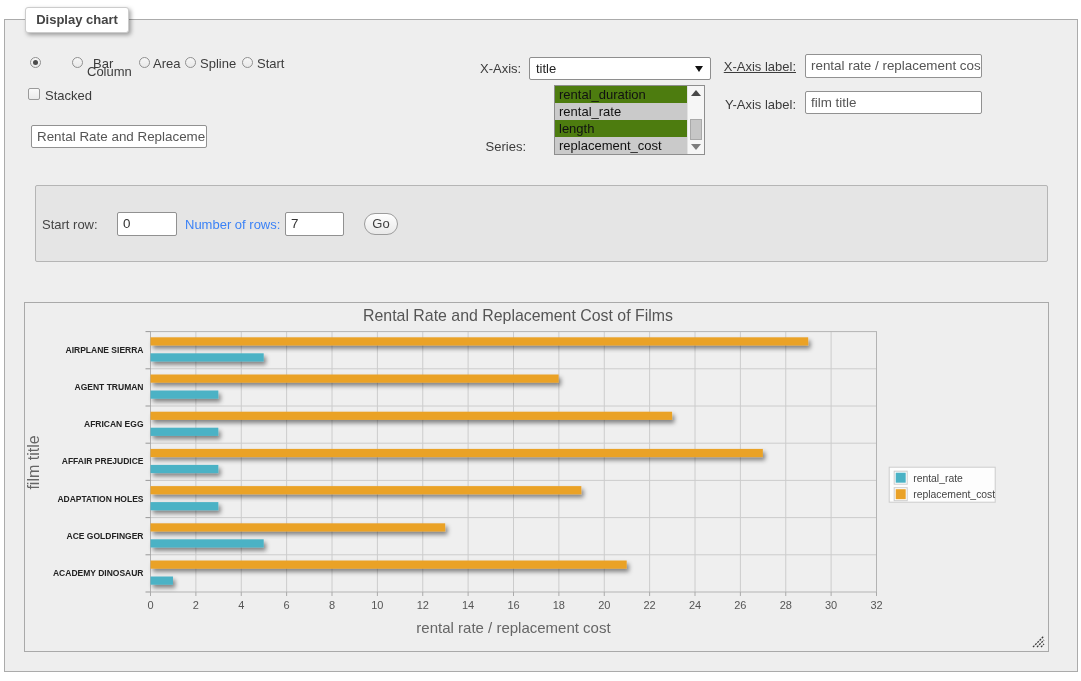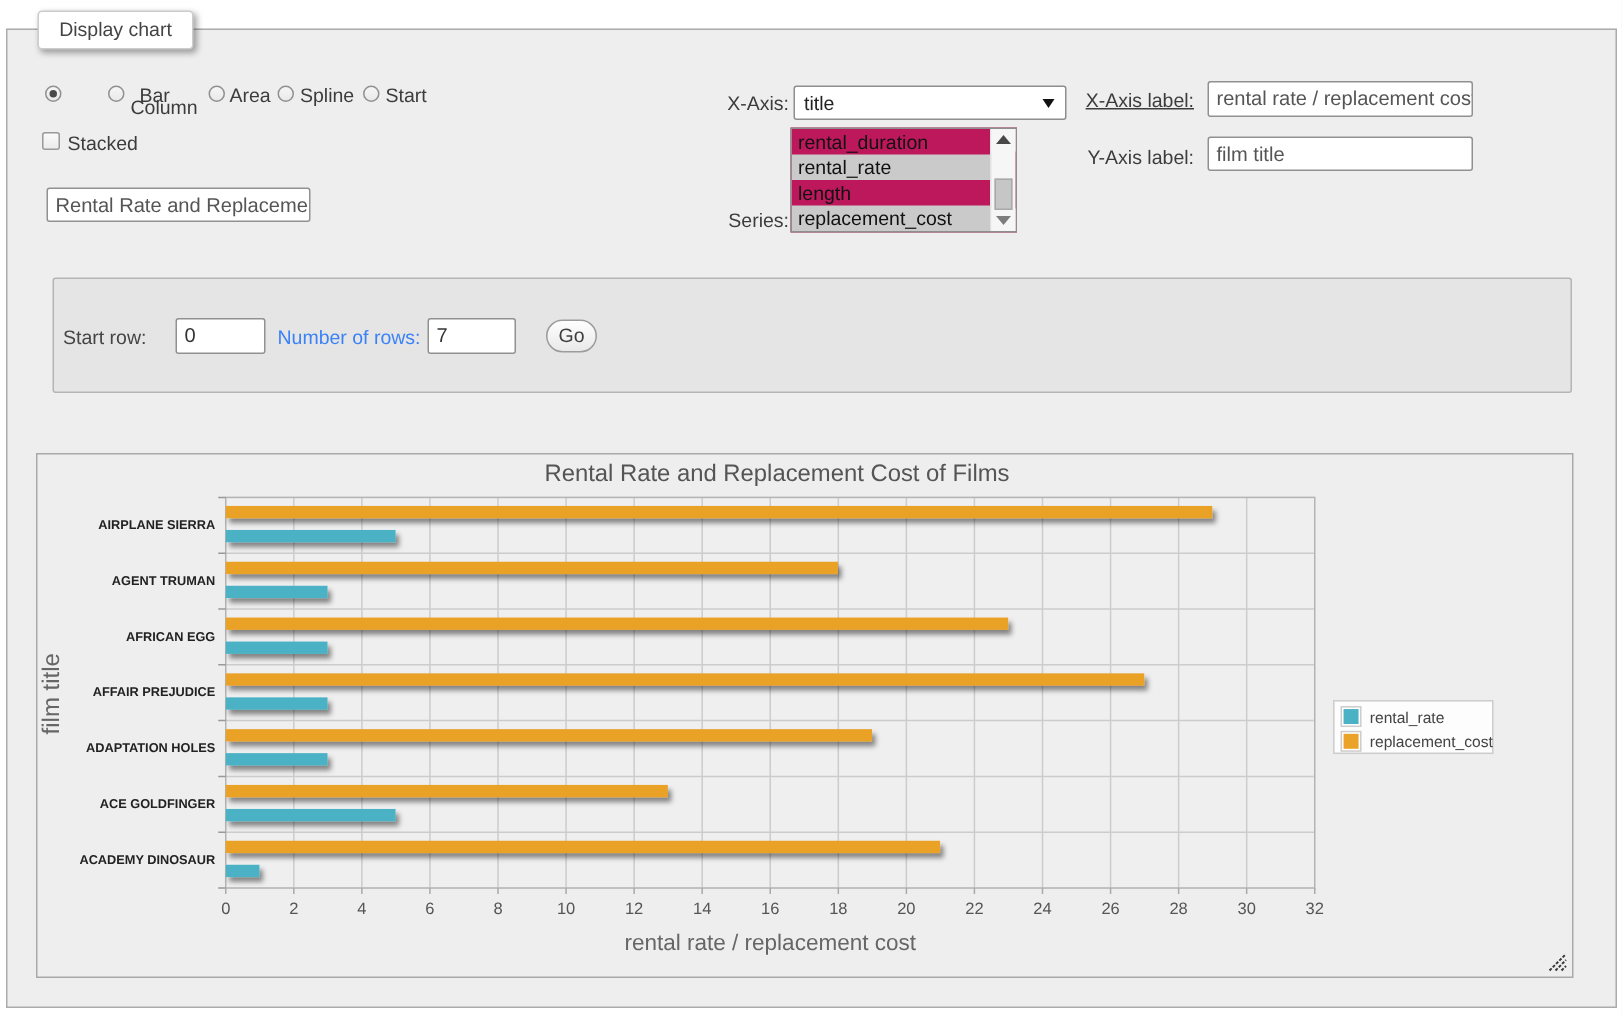--- a/index.html
+++ b/index.html
@@ -1,29 +1,29 @@
 <!DOCTYPE html>
 <html><head>
 <meta charset="utf-8">
 <style>
 * { margin:0; padding:0; box-sizing:border-box; }
 html,body { width:1081px; height:681px; background:#ffffff; font-family:"Liberation Sans", sans-serif; }
 #fs { position:absolute; left:4px; top:19px; width:1074px; height:653px; background:#eeeeee; border:1px solid #ababab; }
-#legendbox { position:absolute; left:25px; top:7px; width:104px; height:26px; background:#ffffff; border:1px solid #cccccc; border-radius:3px; box-shadow:2px 2px 4px rgba(0,0,0,0.35); font-size:13px; font-weight:normal; color:#444; text-align:center; line-height:24px; z-index:5; }
+#legendbox { position:absolute; left:25px; top:7px; width:104px; height:26px; background:#ffffff; border:1px solid #cccccc; border-radius:3px; box-shadow:2px 2px 4px rgba(0,0,0,0.35); font-size:13px; font-weight:bold; color:#444; text-align:center; line-height:24px; z-index:5; }
 .lbl { position:absolute; font-size:13px; color:#3c3c3c; }
 .radio { position:absolute; width:11px; height:11px; border:1px solid #909090; border-radius:50%; background:linear-gradient(#f6f6f6,#e9e9e9); }
 .radio.on::after { content:""; position:absolute; left:2px; top:2px; width:5px; height:5px; border-radius:50%; background:#4a4a4a; }
 #cb { position:absolute; left:28px; top:88px; width:12px; height:12px; border:1px solid #9a9a9a; border-radius:2px; background:linear-gradient(#fafafa,#ebebeb); }
 input, .tinput { font-family:"Liberation Sans", sans-serif; }
 .tinput { position:absolute; background:#fff; border:1px solid #919191; border-radius:2px; font-size:13.4px; color:#555; padding:0 0 0 5px; white-space:nowrap; overflow:hidden; }
 
 #xsel { position:absolute; left:529px; top:57px; width:182px; height:23px; background:#fff; border:1px solid #8e8e8e; border-radius:2px; font-size:13px; color:#222; line-height:21px; padding-left:6px; }
 #xsel .arr { position:absolute; right:7px; top:8px; width:0; height:0; border-left:4px solid transparent; border-right:4px solid transparent; border-top:6px solid #111; }
 
-#mlist { position:absolute; left:527px; top:85px; width:151px; height:70px; background:#be185d; border:1px solid #8e8e8e; font-size:13px; color:#111; }
+#mlist { position:absolute; left:554px; top:85px; width:151px; height:70px; background:#4d7c0f; border:1px solid #8e8e8e; font-size:13px; color:#111; }
 #mlist .opt { height:17px; line-height:17px; padding-left:4px; margin-right:17px; white-space:nowrap; }
 #mlist .opt.sel { background:#cacaca; }
 #sbar { position:absolute; right:0; top:0; width:17px; height:68px; background:#f6f6f6; border-left:1px solid #e2e2e2; }
 #sbar .btn { position:absolute; left:0; width:16px; height:15px; background:#f6f6f6; }
 #sbar .thumb { position:absolute; left:2px; top:33px; width:12px; height:21px; background:#c6c6c6; border:1px solid #a9a9a9; }
 .sarr { position:absolute; left:3px; width:0; height:0; border-left:5px solid transparent; border-right:5px solid transparent; }
 
 #toolbar { position:absolute; left:35px; top:185px; width:1013px; height:77px; background:#e5e5e5; border:1px solid #b5b5b5; border-radius:2px; }
 #gobtn { position:absolute; left:364px; top:213px; width:34px; height:22px; border:1px solid #9c9c9c; border-radius:11px; background:linear-gradient(#fefefe,#e9e9e9); font-size:13px; font-weight:normal; color:#3f3f3f; text-align:center; line-height:20px; }
 
@@ -43,21 +43,21 @@
 <div class="radio" style="left:185px; top:57px;"></div>
 <div class="lbl" style="left:200px; top:56px;">Spline</div>
 <div class="radio" style="left:242px; top:57px;"></div>
 <div class="lbl" style="left:257px; top:56px;">Start</div>
 
 <div id="cb"></div>
 <div class="lbl" style="left:45px; top:88px;">Stacked</div>
 
 <div class="tinput" style="left:31px; top:125px; width:176px; height:23px; line-height:21px;">Rental Rate and Replacement Cost of Films</div>
 
-<div class="lbl" style="left:480px; top:61px; width:46px; text-align:right;">X-Axis:</div>
+<div class="lbl" style="left:480px; top:61px; width:46px; text-align:left;">X-Axis:</div>
 <div id="xsel">title<span class="arr"></span></div>
 
 <div class="lbl" style="left:470px; top:139px; width:56px; text-align:right;">Series:</div>
 <div id="mlist">
   <div class="opt">rental_duration</div>
   <div class="opt sel">rental_rate</div>
   <div class="opt">length</div>
   <div class="opt sel">replacement_cost</div>
   <div id="sbar">
     <div class="btn" style="top:0;">

